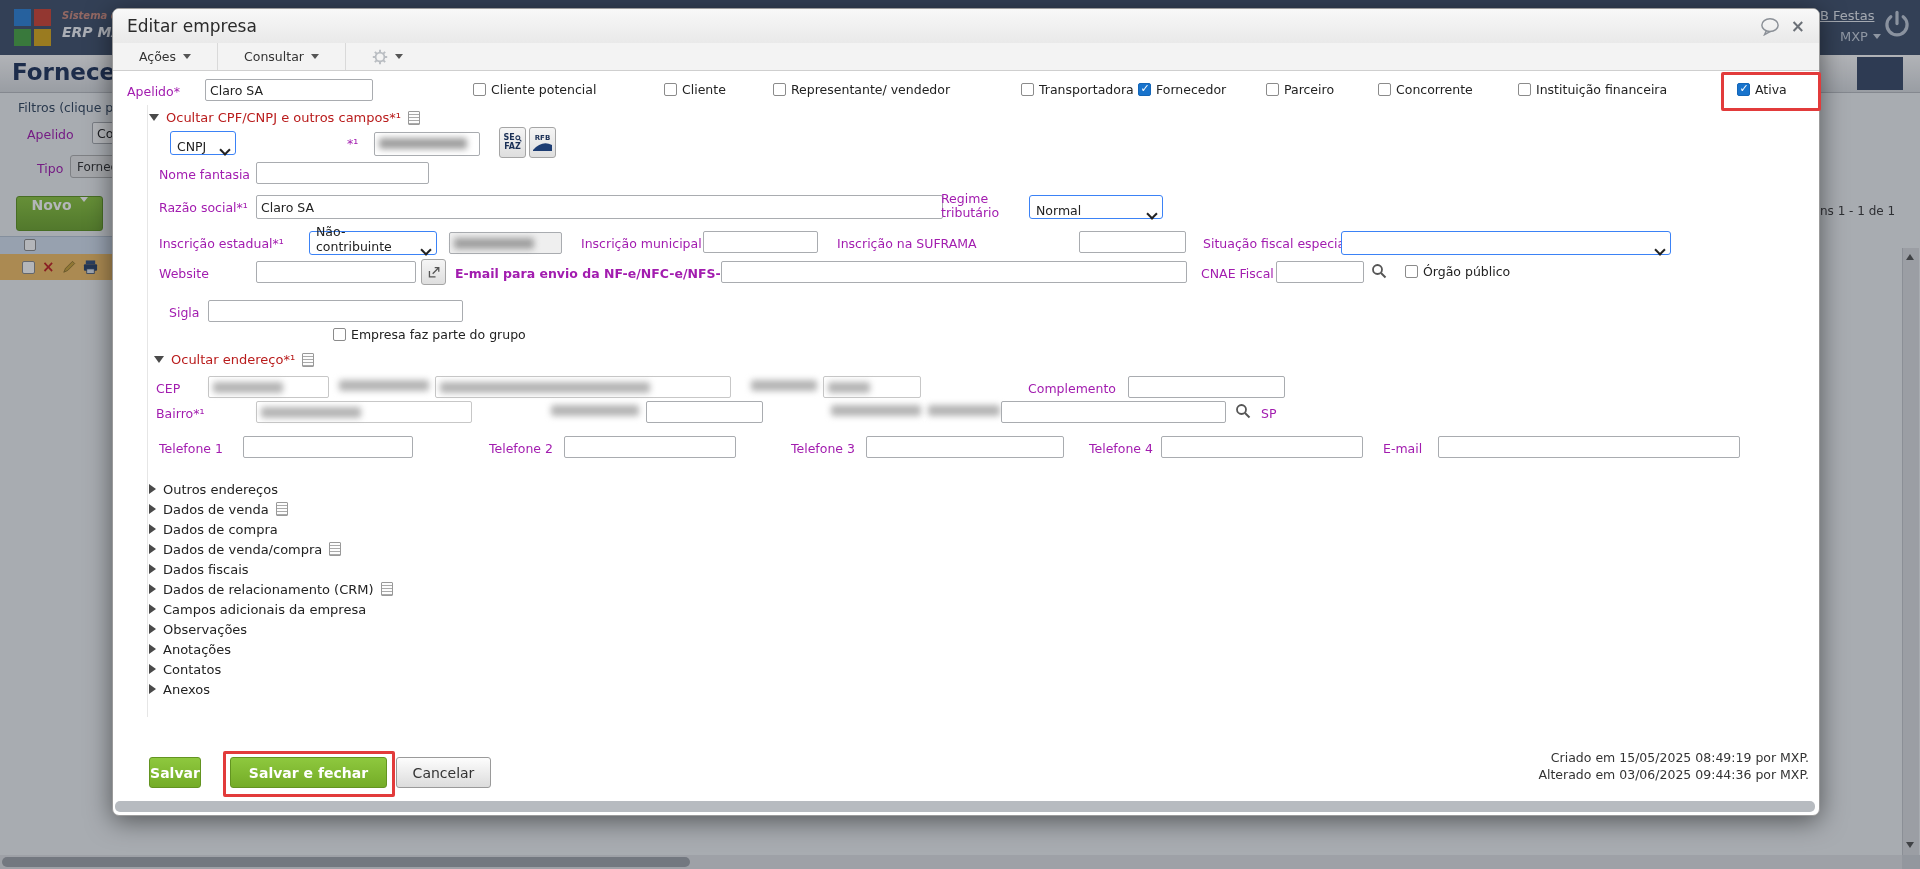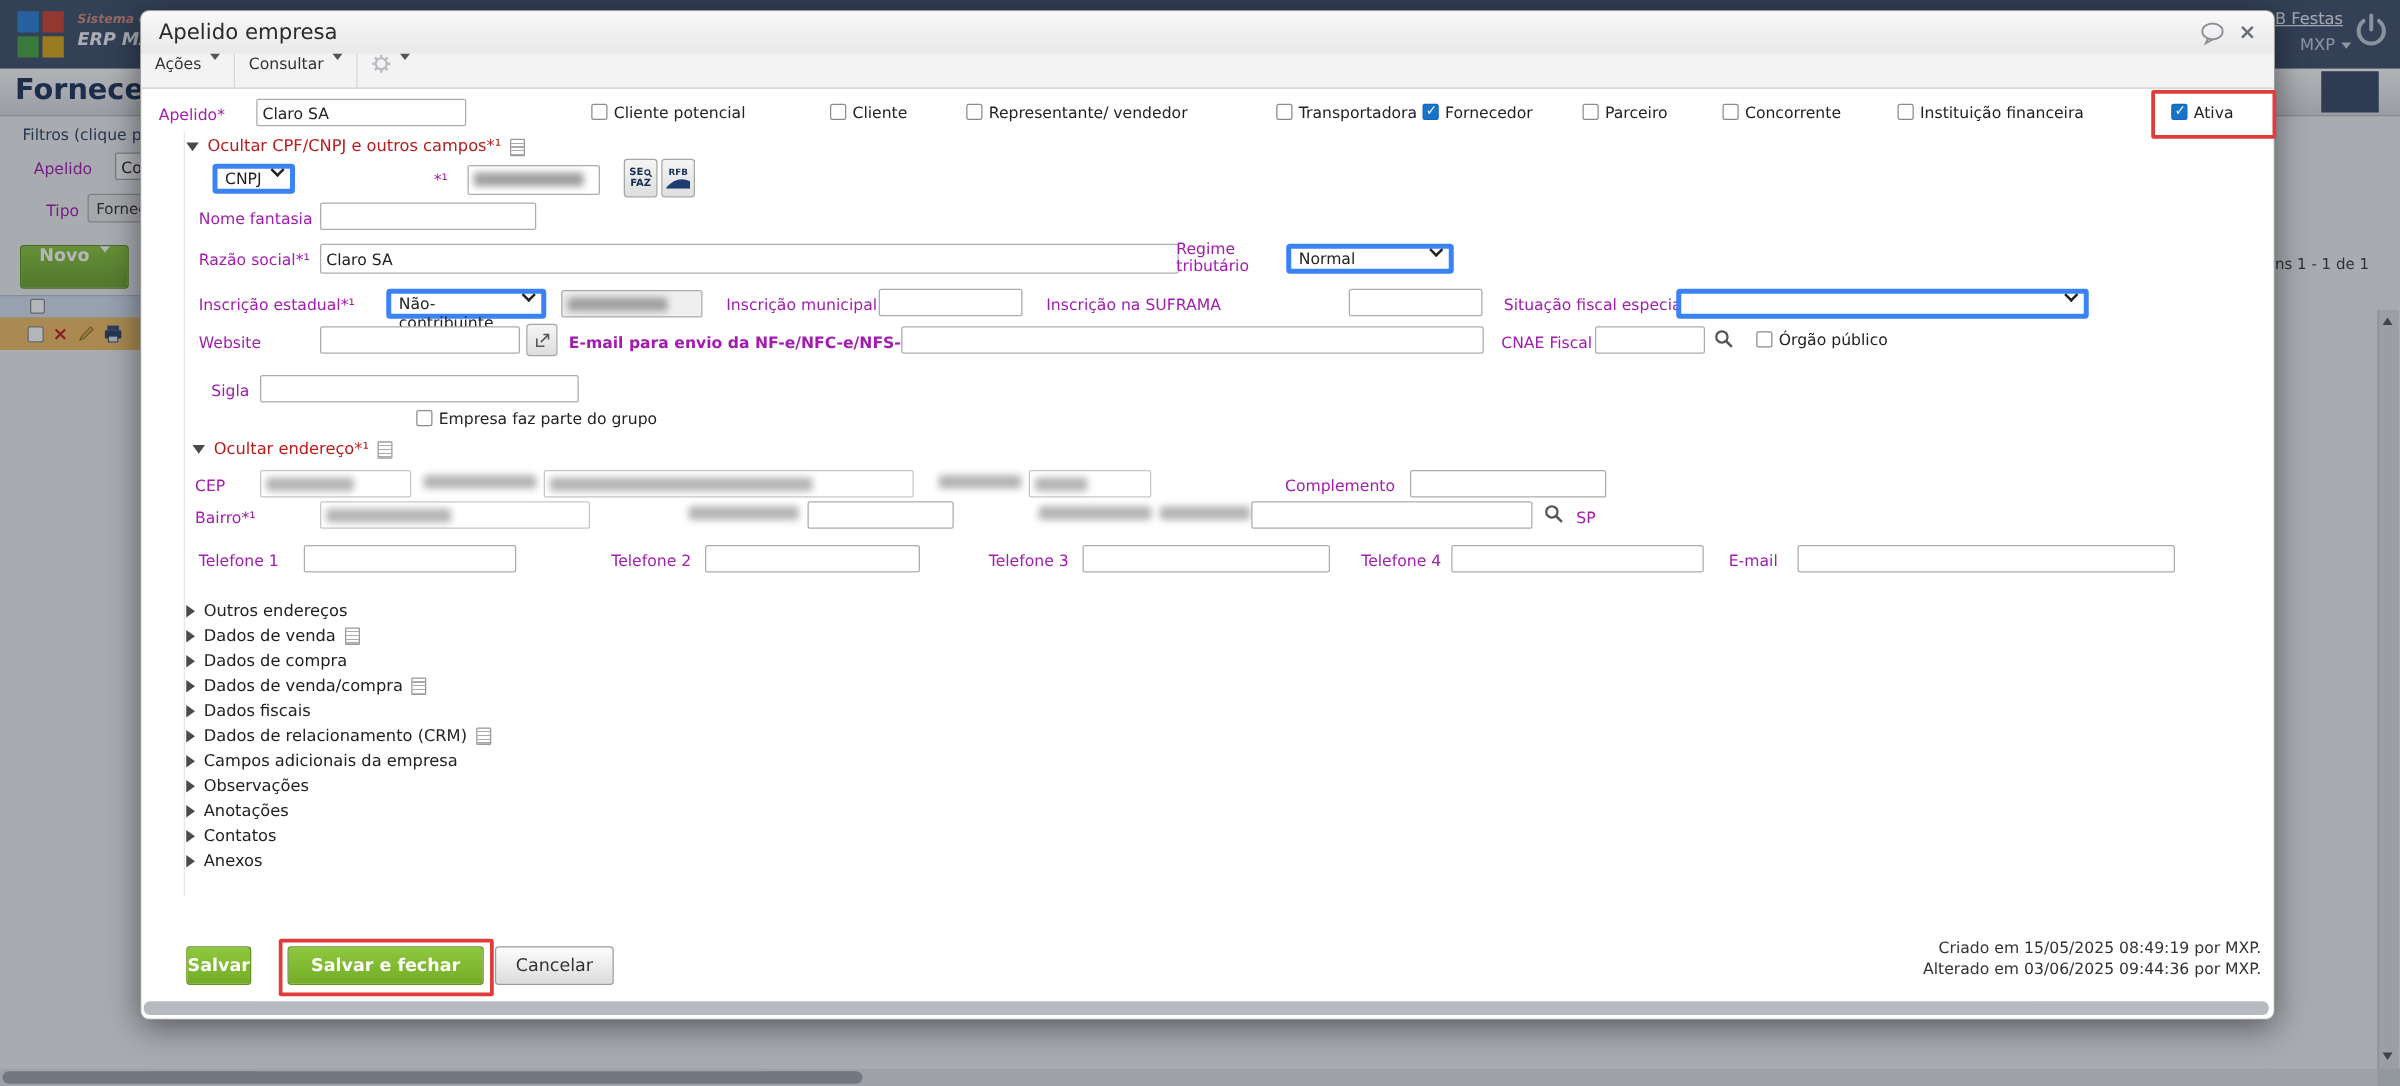--- a/index.html
+++ b/index.html
@@ -38,27 +38,27 @@
   .sb-down{width:0;height:0;border-left:4px solid transparent;border-right:4px solid transparent;border-top:6px solid #555;position:absolute;left:1906px;top:842px}
   .overlay{position:absolute;left:0;top:0;width:1920px;height:869px;background:rgba(22,28,40,.32);z-index:5}
   
   .modal{position:absolute;left:112px;top:8px;width:1706px;height:806px;background:#fff;
          border:1px solid #9b9b9b;border-radius:7px;box-shadow:0 5px 26px rgba(0,0,0,.5);z-index:10}
   .m-titlebar{position:absolute;left:0;top:0;right:0;height:34px;background:linear-gradient(#f8f8f8,#e9e9e9);
               border-bottom:1px solid #d0d0d0;border-radius:6px 6px 0 0}
   .m-title{position:absolute;left:14px;top:7px;font-size:17px;color:#2b2b2b}
   .m-toolbar{position:absolute;left:0;top:34px;right:0;height:27px;background:#f3f3f3;border-bottom:1px solid #cfcfcf;
              display:flex;align-items:stretch}
-  .tb-btn{display:flex;align-items:flex-start;gap:7px;padding:0 11px;border-right:1px solid #d9d9d9;font-size:12.5px;color:#333;cursor:pointer}
+  .tb-btn{display:flex;align-items:center;gap:7px;padding:0 26px;border-right:1px solid #d9d9d9;font-size:12.5px;color:#333;cursor:pointer}
   .caret{width:0;height:0;border-left:4px solid transparent;border-right:4px solid transparent;border-top:5px solid #555}
   .caret-w{width:0;height:0;border-left:4px solid transparent;border-right:4px solid transparent;border-top:5px solid #fff}
   .lbl{position:absolute;font-size:12.5px;color:#a21caf;white-space:nowrap}
   .inp{position:absolute;border:1px solid #a9acb0;border-radius:2px;background:#fff;
        font:12.5px "DejaVu Sans",sans-serif;padding:0 4px;box-sizing:border-box;height:22px;color:#222}
-  .sel{position:absolute;border:4px solid #3b82f6;border-radius:3px;background:#fff;display:flex;align-items:flex-start;
+  .sel{position:absolute;border:1px solid #3b82f6;border-radius:3px;background:#fff;display:flex;align-items:flex-end;
        justify-content:space-between;padding:0 6px;font-size:12.5px;box-sizing:border-box;height:24px;cursor:pointer}
   .chev{width:6px;height:6px;border-right:2px solid #222;border-bottom:2px solid #222;transform:rotate(45deg);margin-top:-3px;flex:none;margin-left:6px}
   .ck{position:absolute;display:flex;align-items:center;gap:5px;font-size:12.5px;color:#222;height:16px;cursor:pointer;white-space:nowrap}
   .cb{width:13px;height:13px;border:1px solid #8b8b8b;border-radius:2px;background:#fff;box-sizing:border-box;position:relative;flex:none}
   .cb.on{background:#1873cc;border-color:#1466b8}
   .cb.on::after{content:"✓";position:absolute;left:1.5px;top:-2px;color:#fff;font-size:11px;font-weight:bold}
   .hdr{position:absolute;display:flex;align-items:center;gap:7px;font-size:13px;color:#b91c1c;cursor:pointer}
   .tri-o{width:0;height:0;border-left:5px solid transparent;border-right:5px solid transparent;border-top:7px solid #4a4a4a;flex:none}
   .tri-c{width:0;height:0;border-top:5px solid transparent;border-bottom:5px solid transparent;border-left:7px solid #4a4a4a;flex:none}
   .note{width:10px;height:12px;border:1px solid #999;border-radius:1px;flex:none;
@@ -147,21 +147,21 @@
   <div class="sb-down"></div>
   <div class="htrack"></div>
   <div class="hthumb"></div>
   <div class="corner"></div>
 </div>
 
 <div class="overlay"></div>
 
 <div class="modal">
   <div class="m-titlebar">
-    <div class="m-title">Apelido empresa</div>
+    <div class="m-title">Editar empresa</div>
     <svg class="bubble" width="22" height="19" viewBox="0 0 24 21">
       <ellipse cx="12" cy="9" rx="9" ry="7" fill="none" stroke="#8b9097" stroke-width="1.6"></ellipse>
       <path d="M8 15 L6 19.5 L12.5 15.8" fill="none" stroke="#8b9097" stroke-width="1.6"></path>
     </svg>
     <span class="closex">×</span>
   </div>
 
   <div class="m-toolbar">
     <div class="tb-btn">
       <span>Ações</span>

